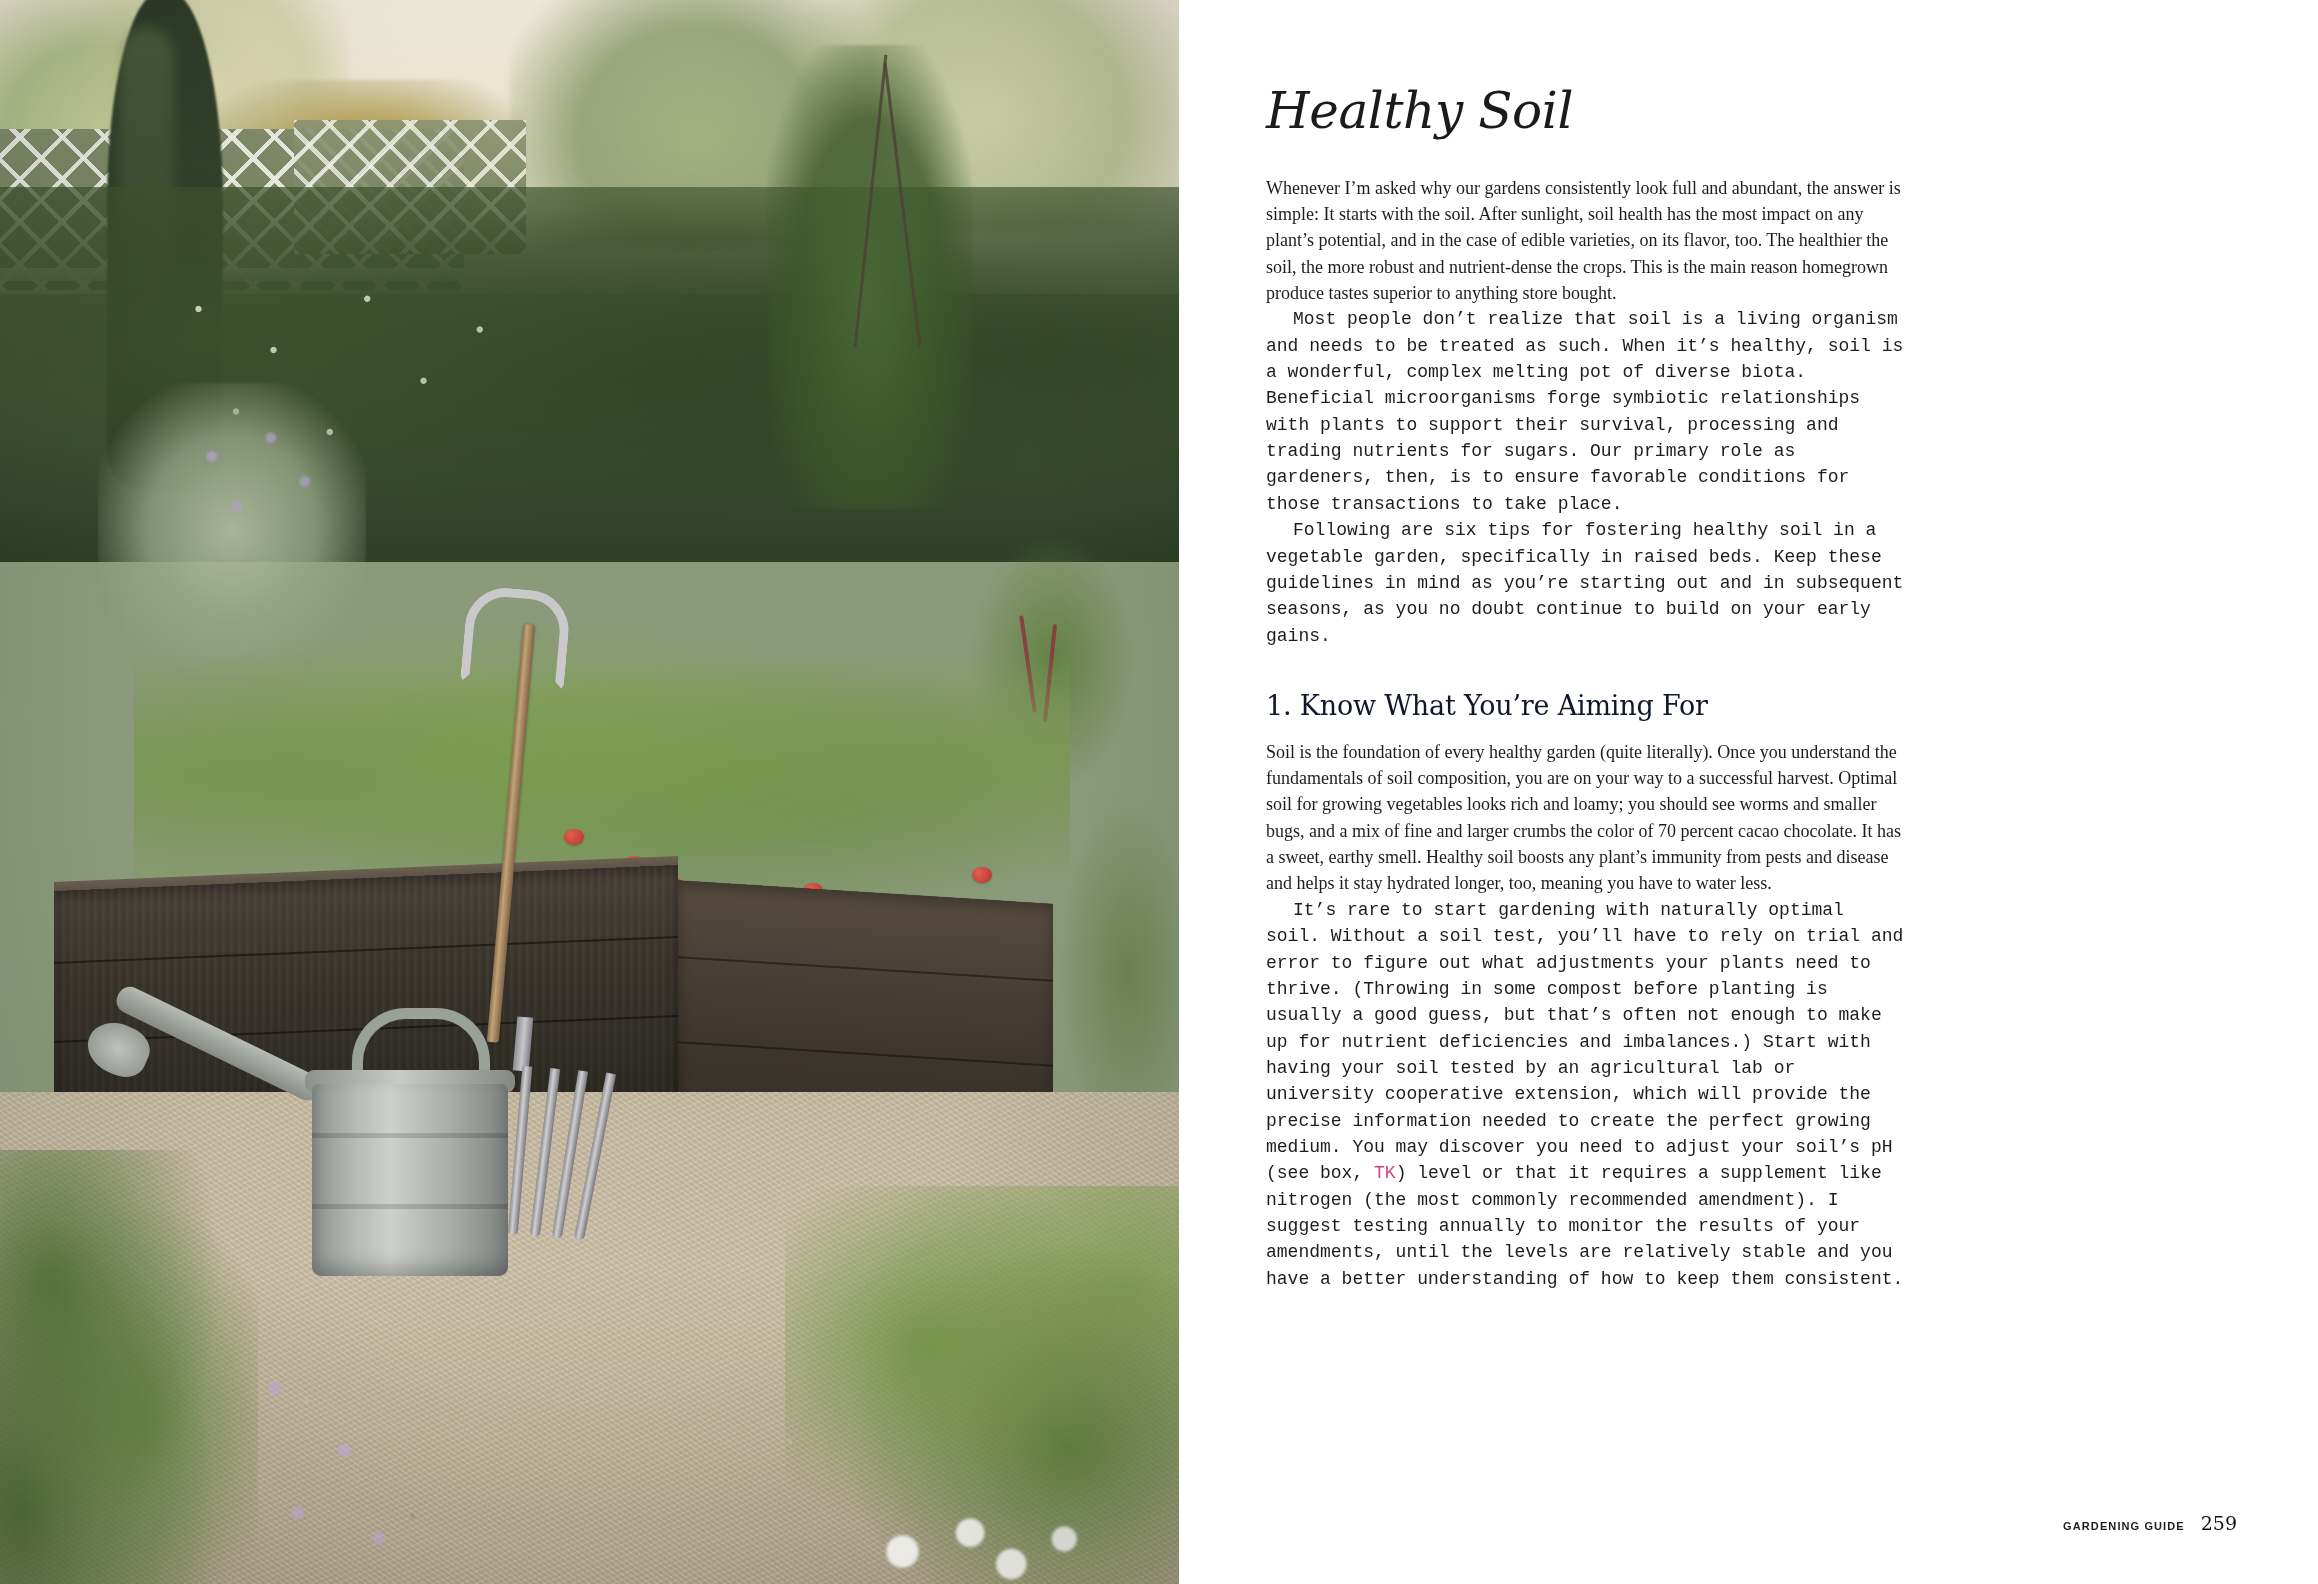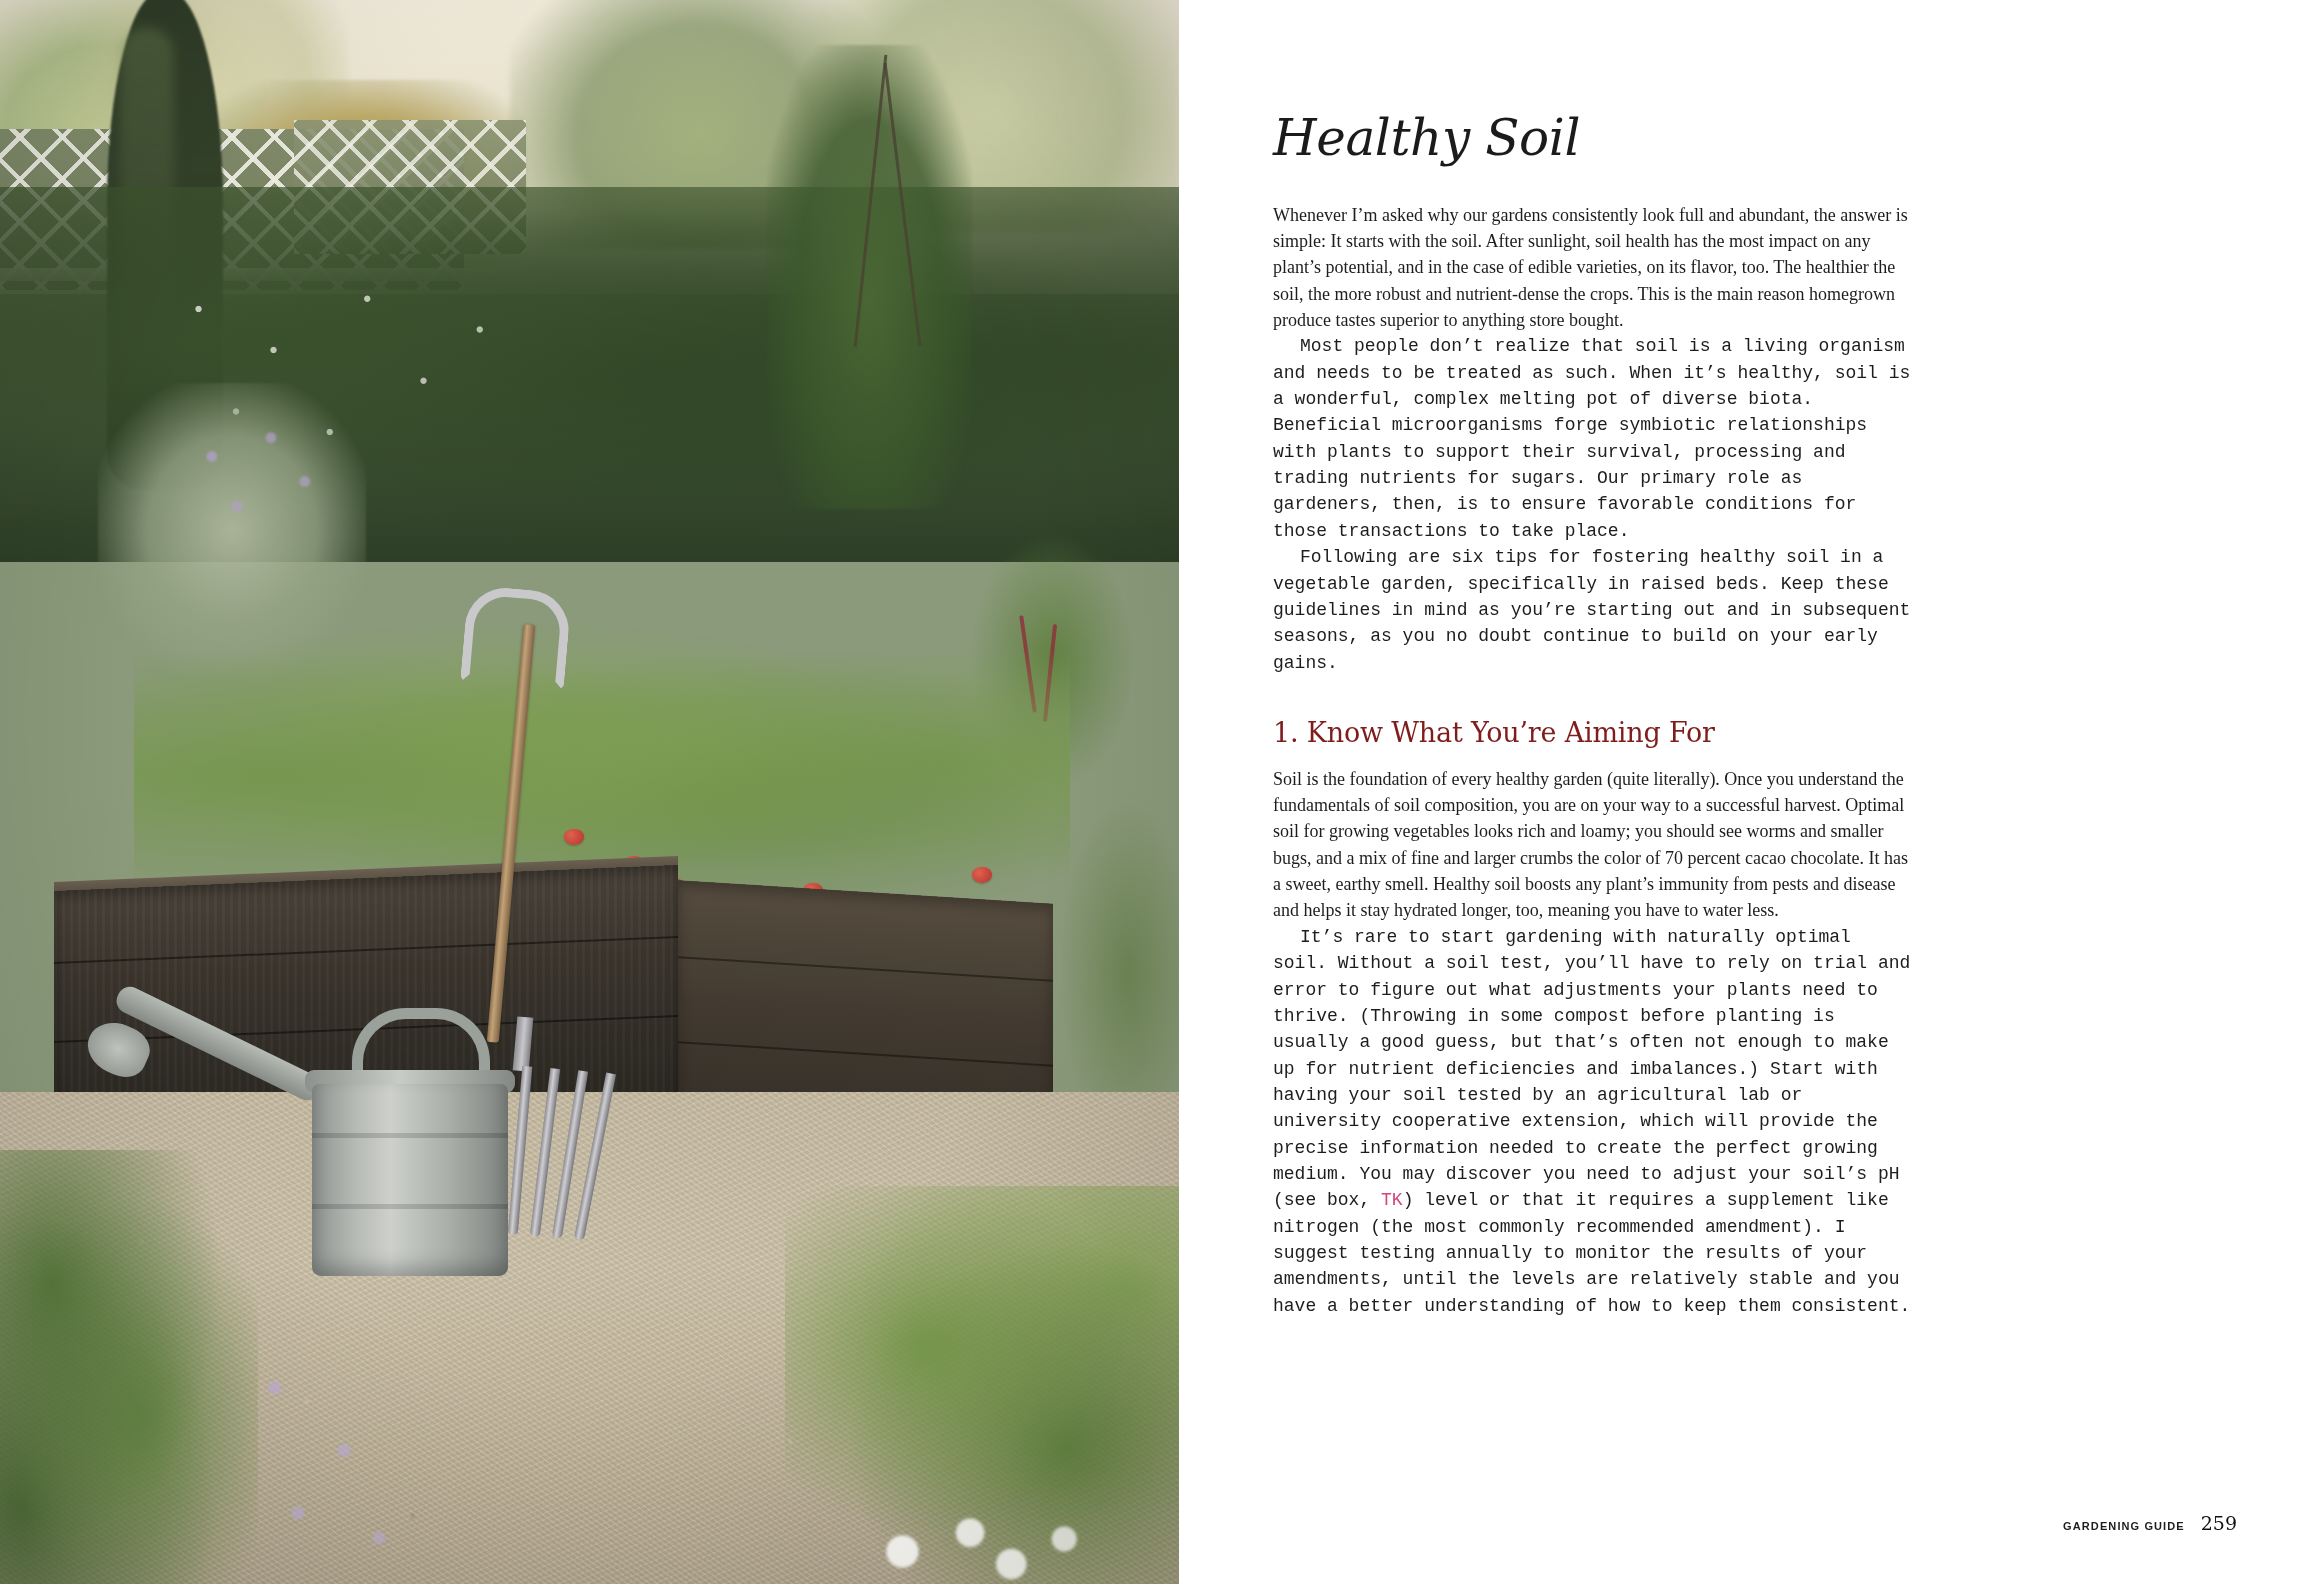--- a/index.html
+++ b/index.html
@@ -342,23 +342,22 @@
     position: absolute;
     left: 1179px;
     top: 0;
     width: 1140px;
     height: 1585px;
     background: #ffffff;
   }
   .text-col {
     position: absolute;
     left: 87px;
-    top: 112px;
+    top: 85px;
     width: 638px;
-    margin-left: 7px;
   }
   h1.title {
     font-family: "DejaVu Serif", serif;
     font-style: italic;
     font-weight: 400;
     font-size: 50px;
     line-height: 1.05;
     letter-spacing: -0.4px;
     margin: 0 0 37px 0;
     color: #1b1b1b;
@@ -370,21 +369,21 @@
     color: #1d1d1d;
     margin: 0;
     text-align: left;
   }
   p.body + p.body { text-indent: 27px; font-family: Liberation Mono, monospace; }
   h2.sub {
     font-family: "DejaVu Serif", serif;
     font-weight: 400;
     font-size: 27px;
     line-height: 1.1;
-    color: #7f1d1d;
+    color: #0f172a;
     margin: 42px 0 18px 0;
     letter-spacing: -0.2px;
   }
   .tk { color: #d2457f; }
   .footer {
     position: absolute;
     right: 82px;
     bottom: 51px;
     display: flex;
     align-items: baseline;

